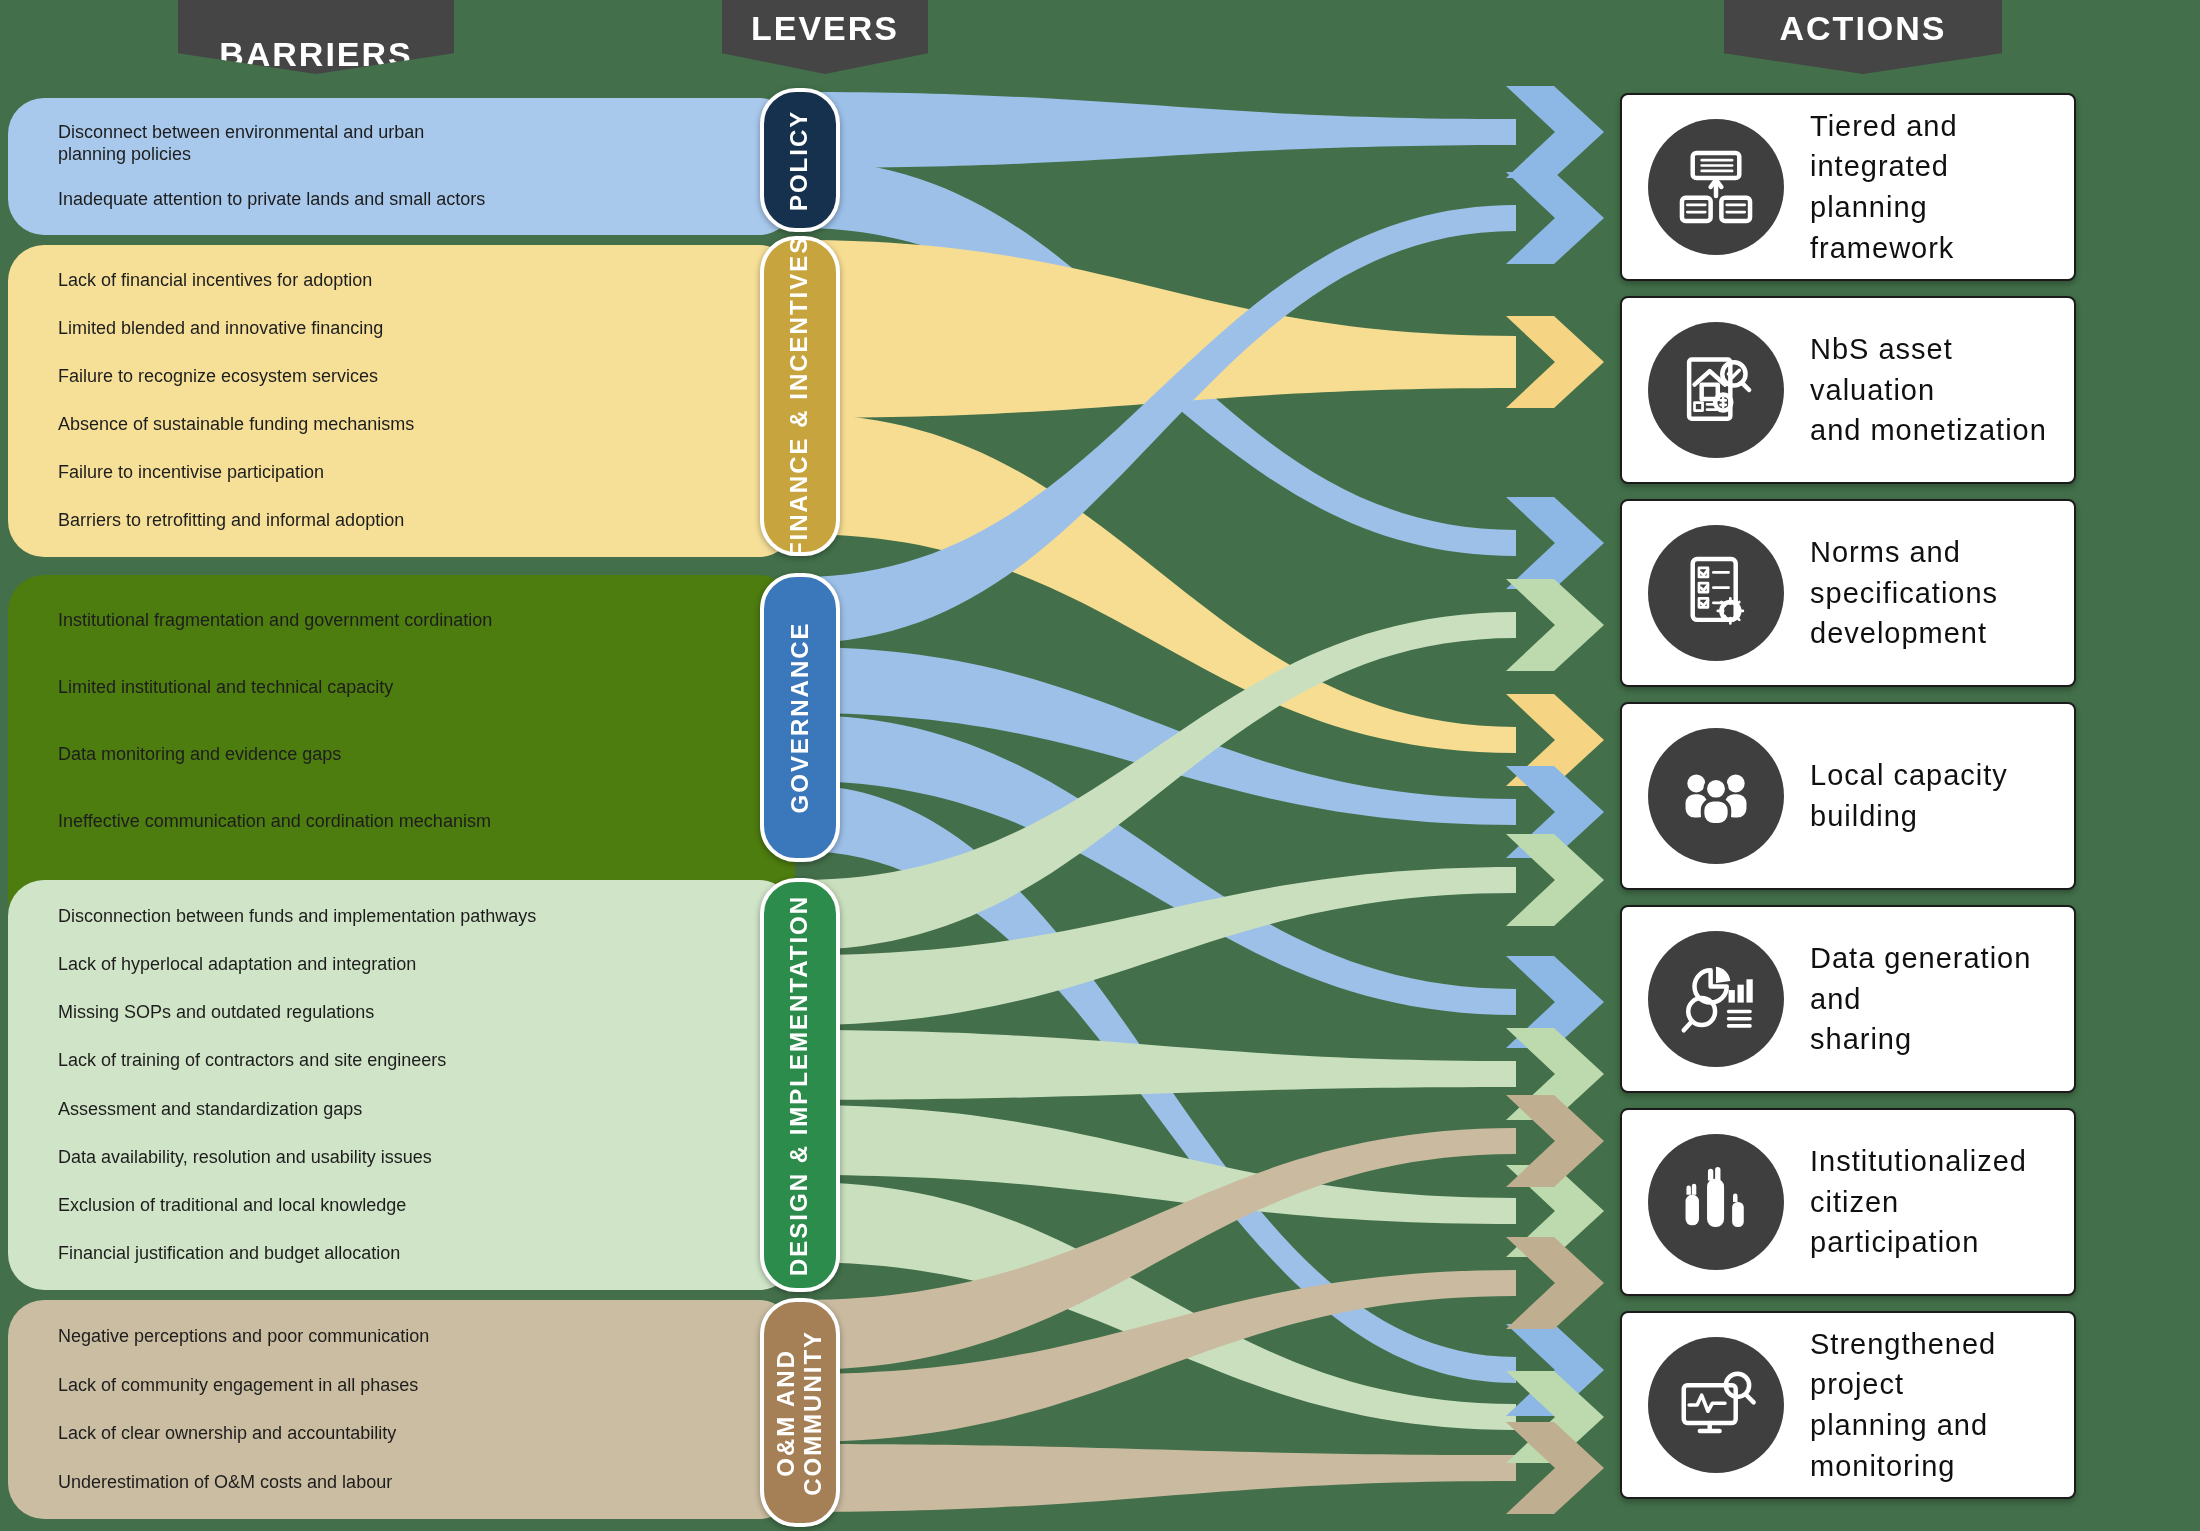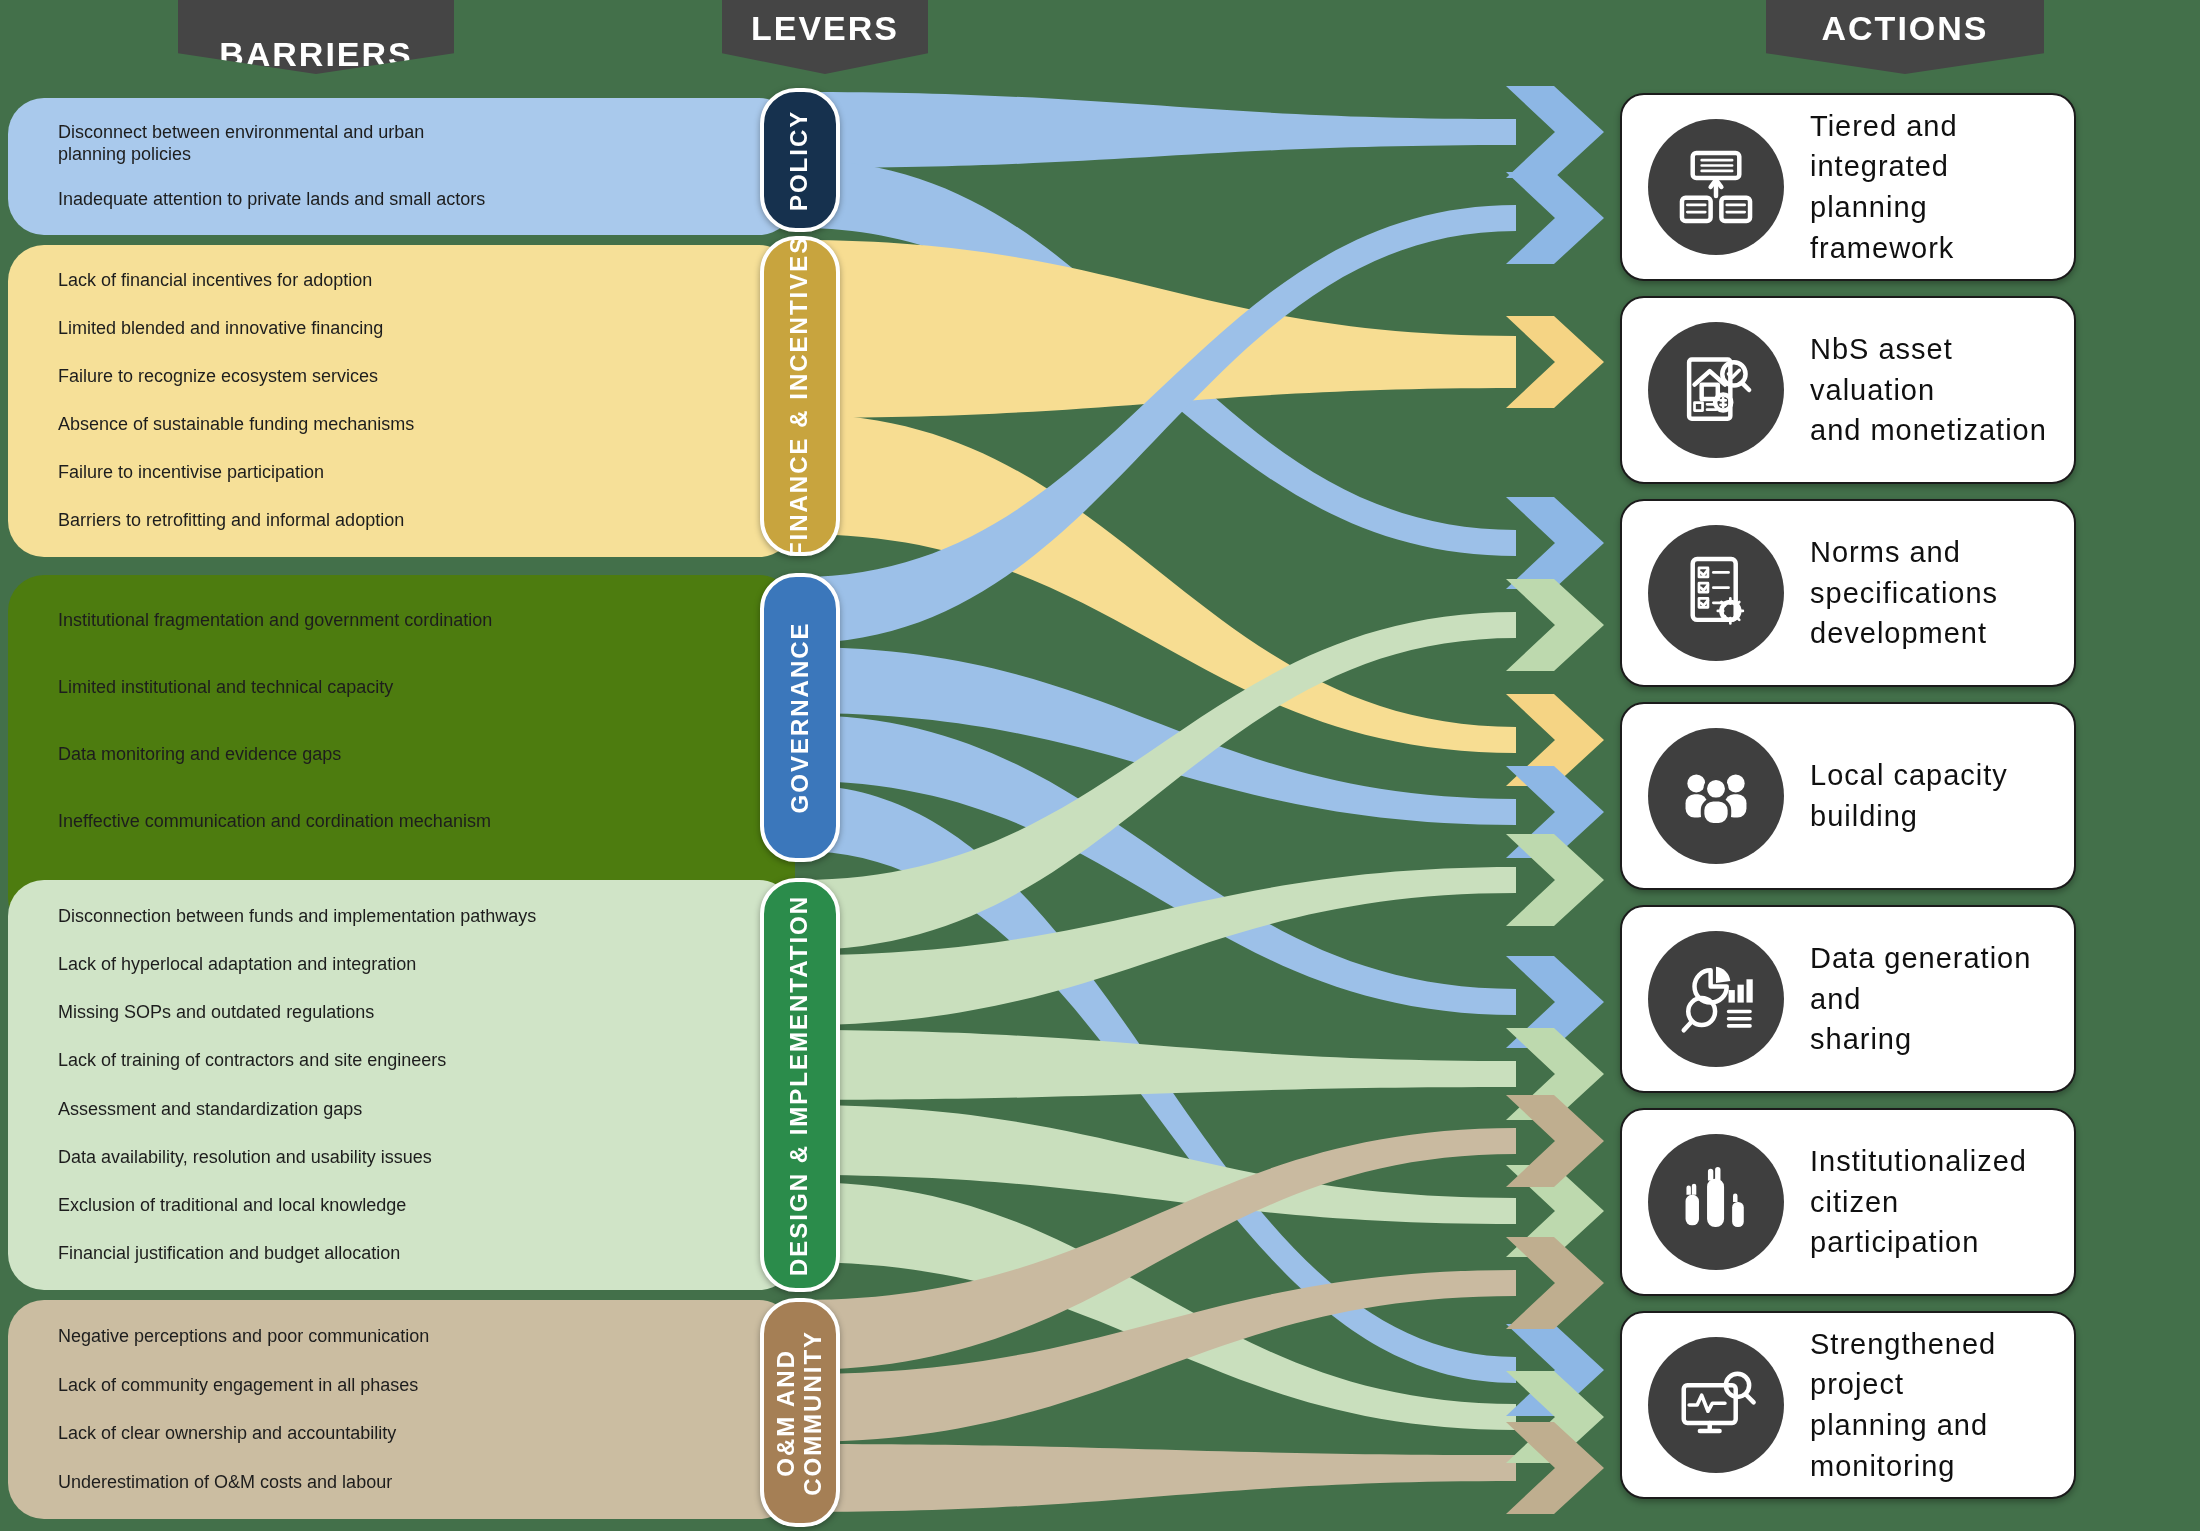--- a/index.html
+++ b/index.html
@@ -12,21 +12,21 @@
   .bitem.w2{max-width:570px;}
   .lever{position:absolute;left:760px;width:80px;border-radius:36px;z-index:5;
          border:4px solid #fff;box-sizing:border-box;display:flex;align-items:center;justify-content:center;
          box-shadow:0 2px 6px rgba(0,0,0,.35);}
   .lever-label{transform:rotate(-90deg);color:#fff;font-weight:bold;font-size:24px;letter-spacing:2px;
          white-space:pre;text-align:center;line-height:1.12;}
   .ribbon{position:absolute;top:0;height:74px;z-index:6;display:flex;align-items:flex-start;justify-content:center;
          clip-path:polygon(0 0,100% 0,100% 72%,50% 100%,0 72%);filter:drop-shadow(0 3px 3px rgba(0,0,0,.35));}
   .ribbon span{color:#fff;font-weight:bold;font-size:34px;letter-spacing:2px;padding-top:9px;}
   .card{position:absolute;left:1620px;width:456px;height:188px;background:#fff;border:2px solid #1b1b1b;
-        border-radius:24px;z-index:4;display:flex;align-items:center;padding-left:26px;box-sizing:border-box;
+        border-radius:8px;z-index:4;display:flex;align-items:center;padding-left:26px;box-sizing:border-box;
         box-shadow:0 3px 6px rgba(0,0,0,.3);}
   .icon-circle{width:136px;height:136px;border-radius:50%;flex:0 0 auto;display:flex;align-items:center;justify-content:center;}
   .icon-circle svg{width:86px;height:86px;}
   .card-label{margin-left:26px;width:360px;font-size:29px;letter-spacing:1px;color:#101010;line-height:1.4;white-space:pre-line;}
 </style>
 </head>
 <body>
 
 <div id="stage" style="background: rgb(67, 112, 74);">
 
@@ -64,21 +64,21 @@
       <path d="M 1506 1237 L 1554 1237 L 1604 1283 L 1554 1329 L 1506 1329 L 1555 1283 Z" fill="#bfae8f"></path>
       <path d="M 1506 1422 L 1554 1422 L 1604 1468 L 1554 1514 L 1506 1514 L 1555 1468 Z" fill="#bfae8f"></path>
     </svg>
 
   <div class="ribbon" style="left: 178px; width: 276px; background: rgb(69, 69, 69); align-items: flex-end;">
     <span>BARRIERS</span>
   </div>
   <div class="ribbon" style="left: 722px; width: 206px; background: rgb(69, 69, 69);">
     <span>LEVERS</span>
   </div>
-  <div class="ribbon" style="left: 1766px; width: 278px; background: rgb(69, 69, 69);">
+  <div class="ribbon" style="left: 1724px; width: 278px; background: rgb(69, 69, 69);">
     <span>ACTIONS</span>
   </div>
 
   <div class="block" style="top: 98px; height: 137px; background: rgb(169, 201, 236);">
     <div class="bitem w2">Disconnect between environmental and urban
 planning policies</div>
     <div class="bitem">Inadequate attention to private lands and small actors</div>
   </div>
   <div class="block" style="top: 245px; height: 312px; background: rgb(246, 224, 152);">
     <div class="bitem">Lack of financial incentives for adoption</div>

